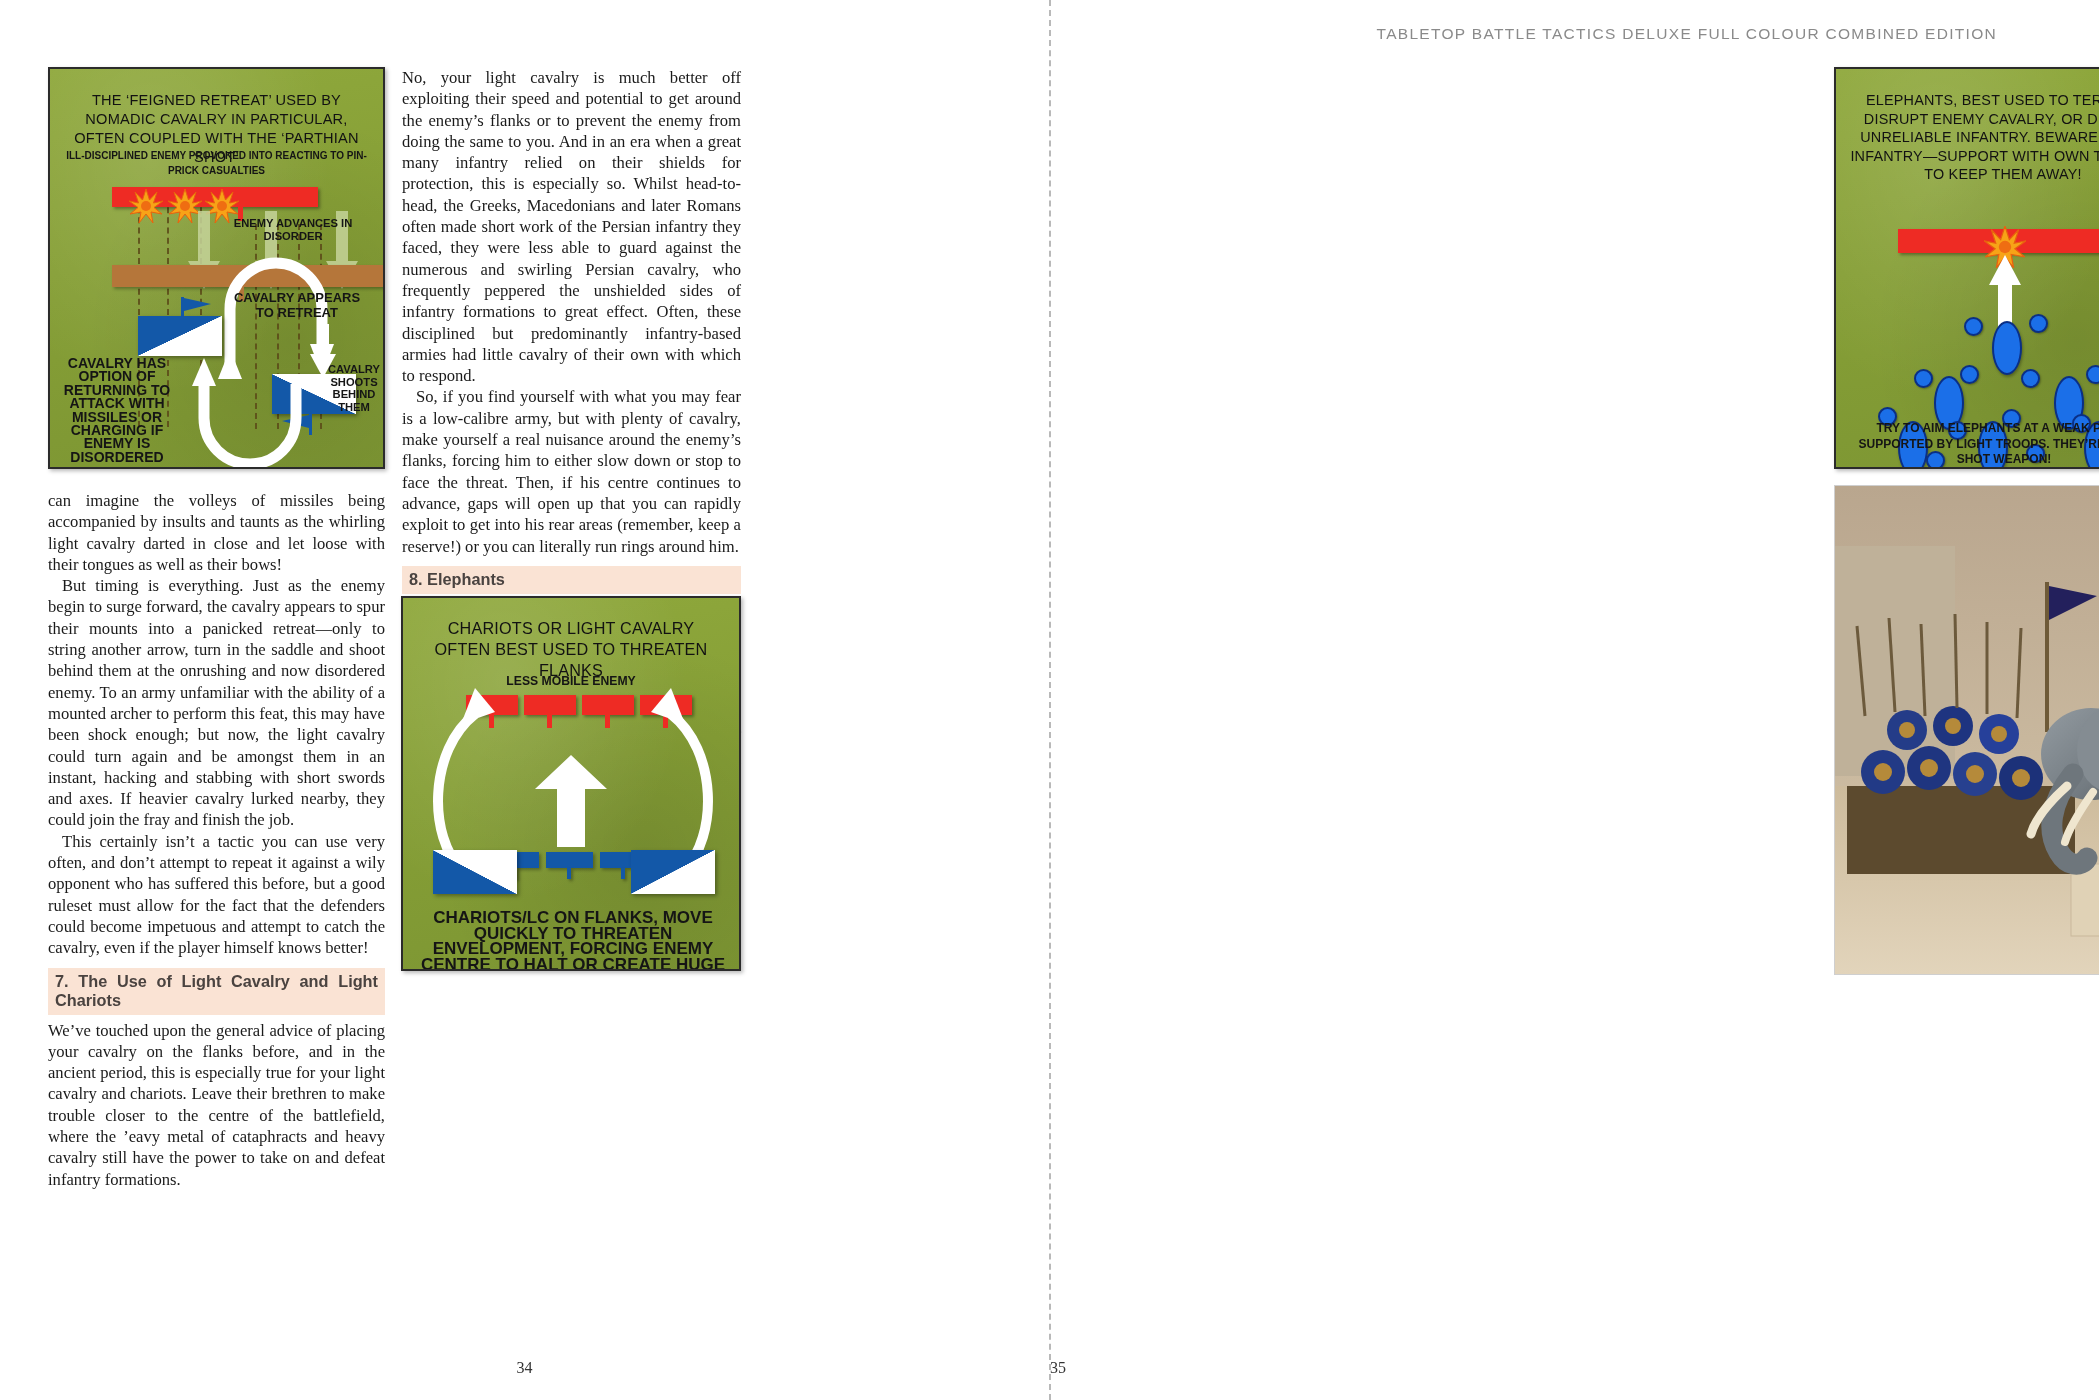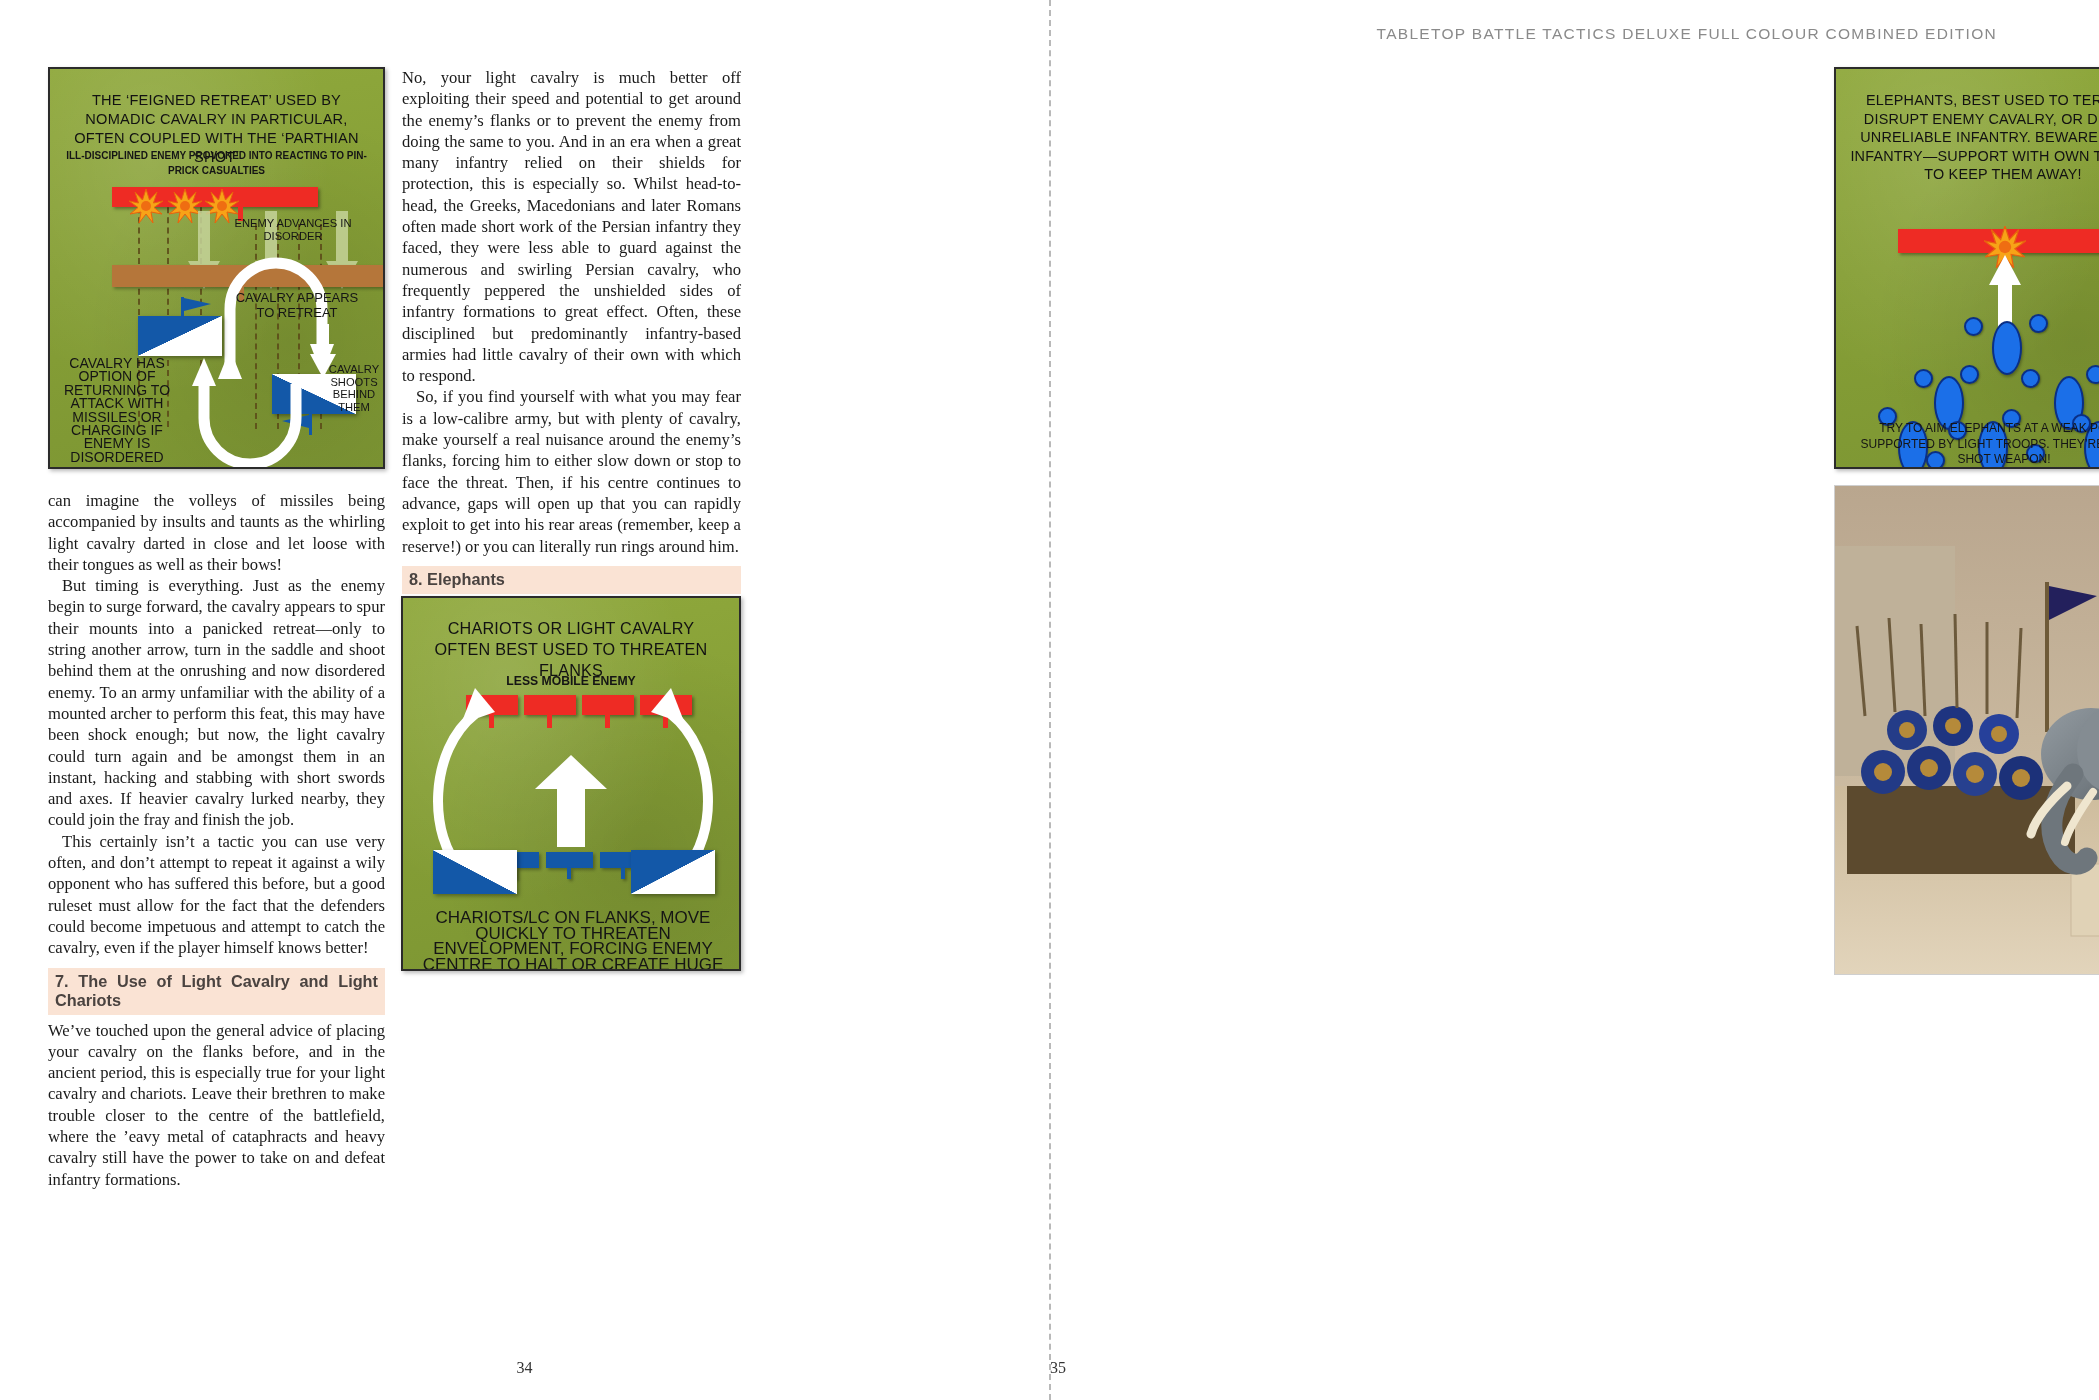--- a/index.html
+++ b/index.html
@@ -80,21 +80,21 @@
     letter-spacing:.2px;
   }
   .dg-sub{
     position:absolute;left:0;right:0;text-align:center;
     font-family:"Liberation Sans",sans-serif;
     font-weight:700;color:#151515;
   }
   .dg-label{
     position:absolute;text-align:center;
     font-family:"Liberation Sans",sans-serif;
-    font-weight:400;color:#151515;
+    font-weight:700;color:#151515;
     line-height:1.12;
   }
 
   
   .red-unit{
     position:absolute;background:#ee2b24;
     box-shadow:2px 2px 3px rgba(0,0,0,.35);
   }
   .red-stem{position:absolute;background:#ee2b24;}
   .brown-unit{

